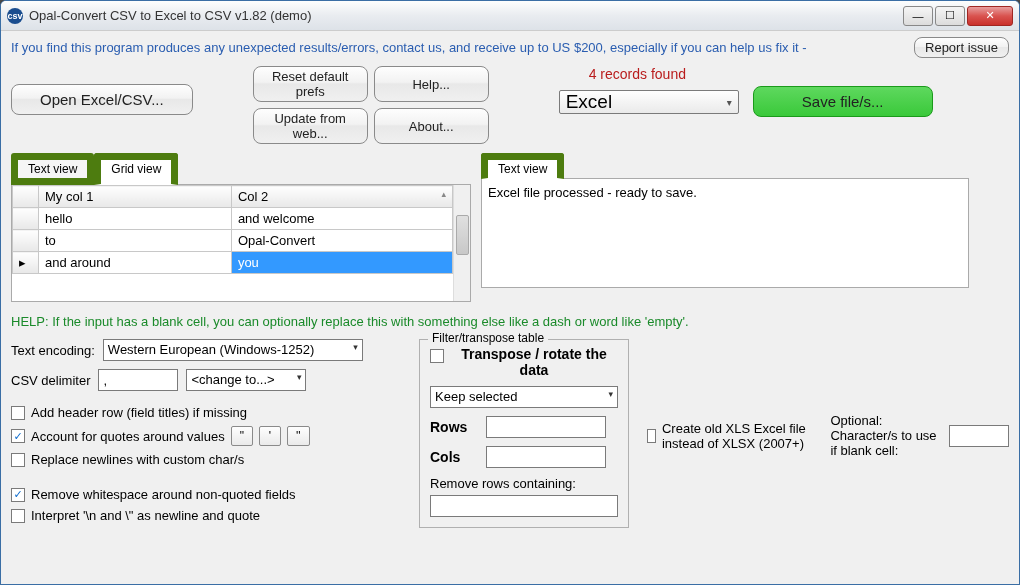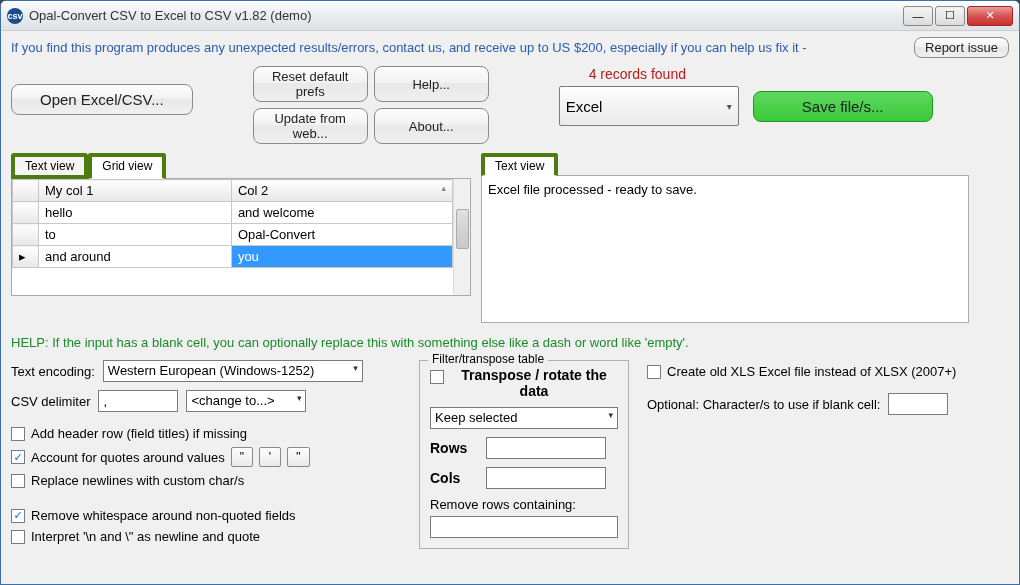--- a/index.html
+++ b/index.html
@@ -15,41 +15,41 @@
 .top-banner { display: flex; align-items: center; margin-bottom: 8px; }
 .top-banner .msg { flex: 1; color: #2a5db0; font-size: 13px; }
 .btn { background: linear-gradient(to bottom, #fefefe 0%, #f2f2f2 45%, #e8e8e8 50%, #f0f0f0 100%); border: 1px solid #8a8a8a; border-radius: 8px; padding: 2px 10px; cursor: pointer; font-size: 13px; color: #222; }
 .btn.big { padding: 6px 28px; font-size: 15px; }
 .btn.save { background: linear-gradient(to bottom, #5ed85e, #3ac93a); border-color: #1a9a1a; padding: 6px 30px; font-size: 15px; width: 180px; }
 .toolbar-row { display: flex; align-items: center; gap: 10px; margin-bottom: 8px; }
 .toolbar-middle { display: flex; flex-direction: column; gap: 6px; margin-left: 50px; }
 .toolbar-middle .row { display: flex; gap: 6px; }
 .toolbar-middle .btn { width: 115px; text-align: center; }
 .records { color: #b91c1c; font-size: 14px; margin-left: 120px; }
-.select { background: linear-gradient(to bottom, #fefefe, #eaeaea); border: 1px solid #7a7a7a; border-radius: 2px; height: 40px; padding: 2px 36px 2px 6px; font-size: 15px; position: relative; cursor: pointer; width: 180px; display: flex; align-items: center; }
+.select { background: linear-gradient(to bottom, #fefefe, #eaeaea); border: 1px solid #7a7a7a; border-radius: 2px; height: 24px; padding: 2px 36px 2px 6px; font-size: 19px; position: relative; cursor: pointer; width: 180px; display: flex; align-items: center; }
 .select::after { content: '▾'; position: absolute; right: 6px; top: 50%; transform: translateY(-50%); color: #555; font-size: 10px; }
 .main-area { display: flex; gap: 10px; margin-bottom: 6px; }
 .panel { position: relative; }
 .tabs { display: flex; position: relative; top: 1px; z-index: 2; }
-.tab { padding: 2px 10px; border: 4px solid #4d7c0f; background: #f5f5f5; cursor: pointer; font-size: 12px; border-top-left-radius: 3px; border-top-right-radius: 3px; }
+.tab { padding: 2px 10px; border: 7px solid #4d7c0f; background: #f5f5f5; cursor: pointer; font-size: 12px; border-top-left-radius: 3px; border-top-right-radius: 3px; }
 .tab.active { background: white; border-bottom: 1px solid white; }
 .panel-body { border: 1px solid #aaa; background: white; width: 460px; height: 118px; overflow: auto; position: relative; }
 .grid { display: table; width: 100%; border-collapse: collapse; font-size: 12px; }
 .grid-row { display: table-row; }
 .grid-cell { display: table-cell; border: 1px solid #c8c8c8; padding: 3px 6px; background: white; vertical-align: middle; }
 .grid-row.header .grid-cell { background: linear-gradient(to bottom, #fefefe, #e8e8e8); font-weight: normal; position: relative; }
 .row-header { width: 26px; background: linear-gradient(to bottom, #fefefe, #e8e8e8) !important; }
 .grid-cell.selected { background: #3399ff; color: white; }
 .grid-row.header .sortable::after { content: '▴'; font-size: 9px; color: #888; float: right; }
-.right-panel-body { border: 1px solid #aaa; background: white; width: 488px; height: 148px; padding: 6px; font-size: 13px; overflow: auto; }
+.right-panel-body { border: 1px solid #aaa; background: white; width: 488px; height: 110px; padding: 6px; font-size: 13px; overflow: auto; }
 .help-line { color: #1a8a2a; font-size: 13px; margin: 6px 0 10px 0; }
 .bottom-area { display: flex; gap: 18px; }
 .col-left { width: 390px; display: flex; flex-direction: column; gap: 8px; }
 .col-middle { width: 210px; }
-.col-right { flex: 1; display: flex; flex-direction: column; gap: 14px; padding-top: 4px; }
+.col-right { flex: 1; display: flex; flex-direction: row; padding-top: 4px; }
 .form-row { display: flex; align-items: center; gap: 8px; }
 .form-row label { font-size: 13px; }
 .dropdown { border: 1px solid #7a7a7a; background: white; height: 22px; padding: 2px 18px 2px 4px; font-size: 13px; position: relative; cursor: pointer; }
 .dropdown::after { content: '▾'; position: absolute; right: 4px; font-size: 9px; color: #333; }
 .input { border: 1px solid #7a7a7a; background: white; height: 22px; padding: 2px 4px; font-size: 13px; }
 .checkbox-row { display: flex; align-items: center; gap: 6px; font-size: 13px; }
 .checks-stack { display: flex; flex-direction: column; gap: 6px; margin-top: 6px; }
 .chk { width: 14px; height: 14px; border: 1px solid #7a7a7a; background: white; display: inline-flex; align-items: center; justify-content: center; font-size: 11px; color: #0a6acd; cursor: pointer; }
 .fieldset { border: 1px solid #b0b0b0; padding: 6px 10px 10px 10px; position: relative; }
 .fieldset .legend { position: absolute; top: -9px; left: 8px; background: #f0f0f0; padding: 0 4px; font-size: 12px; }

